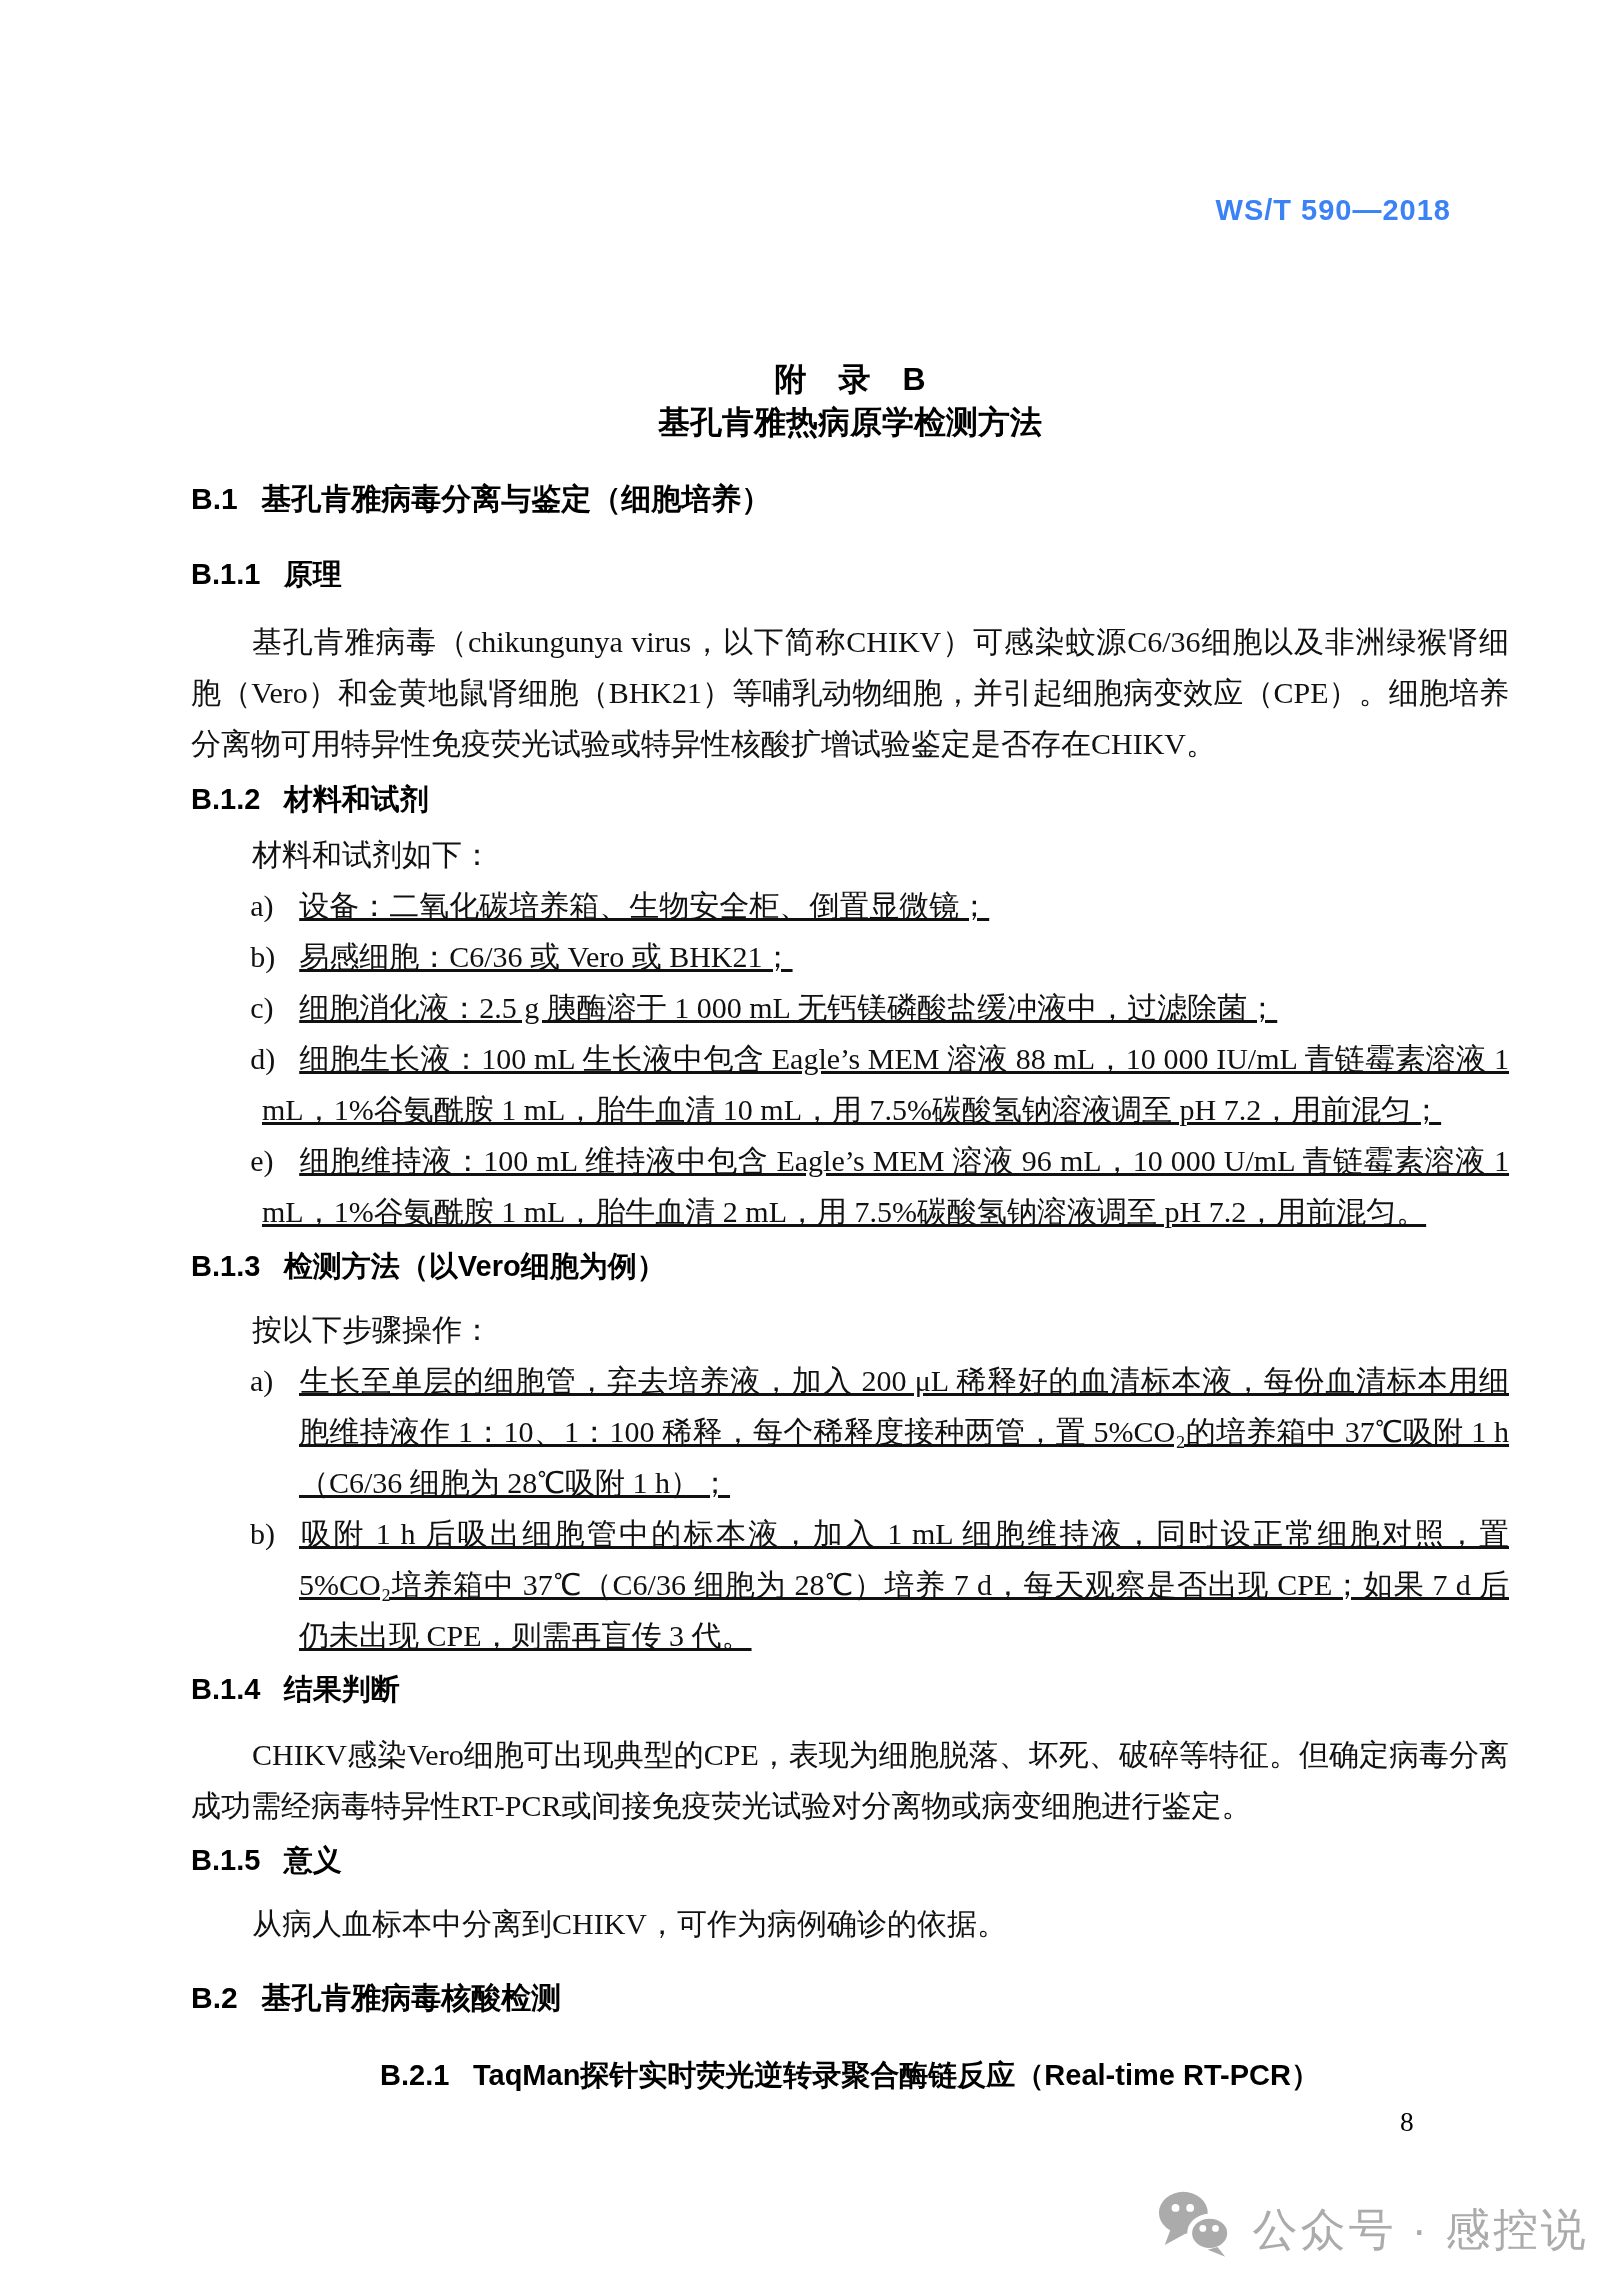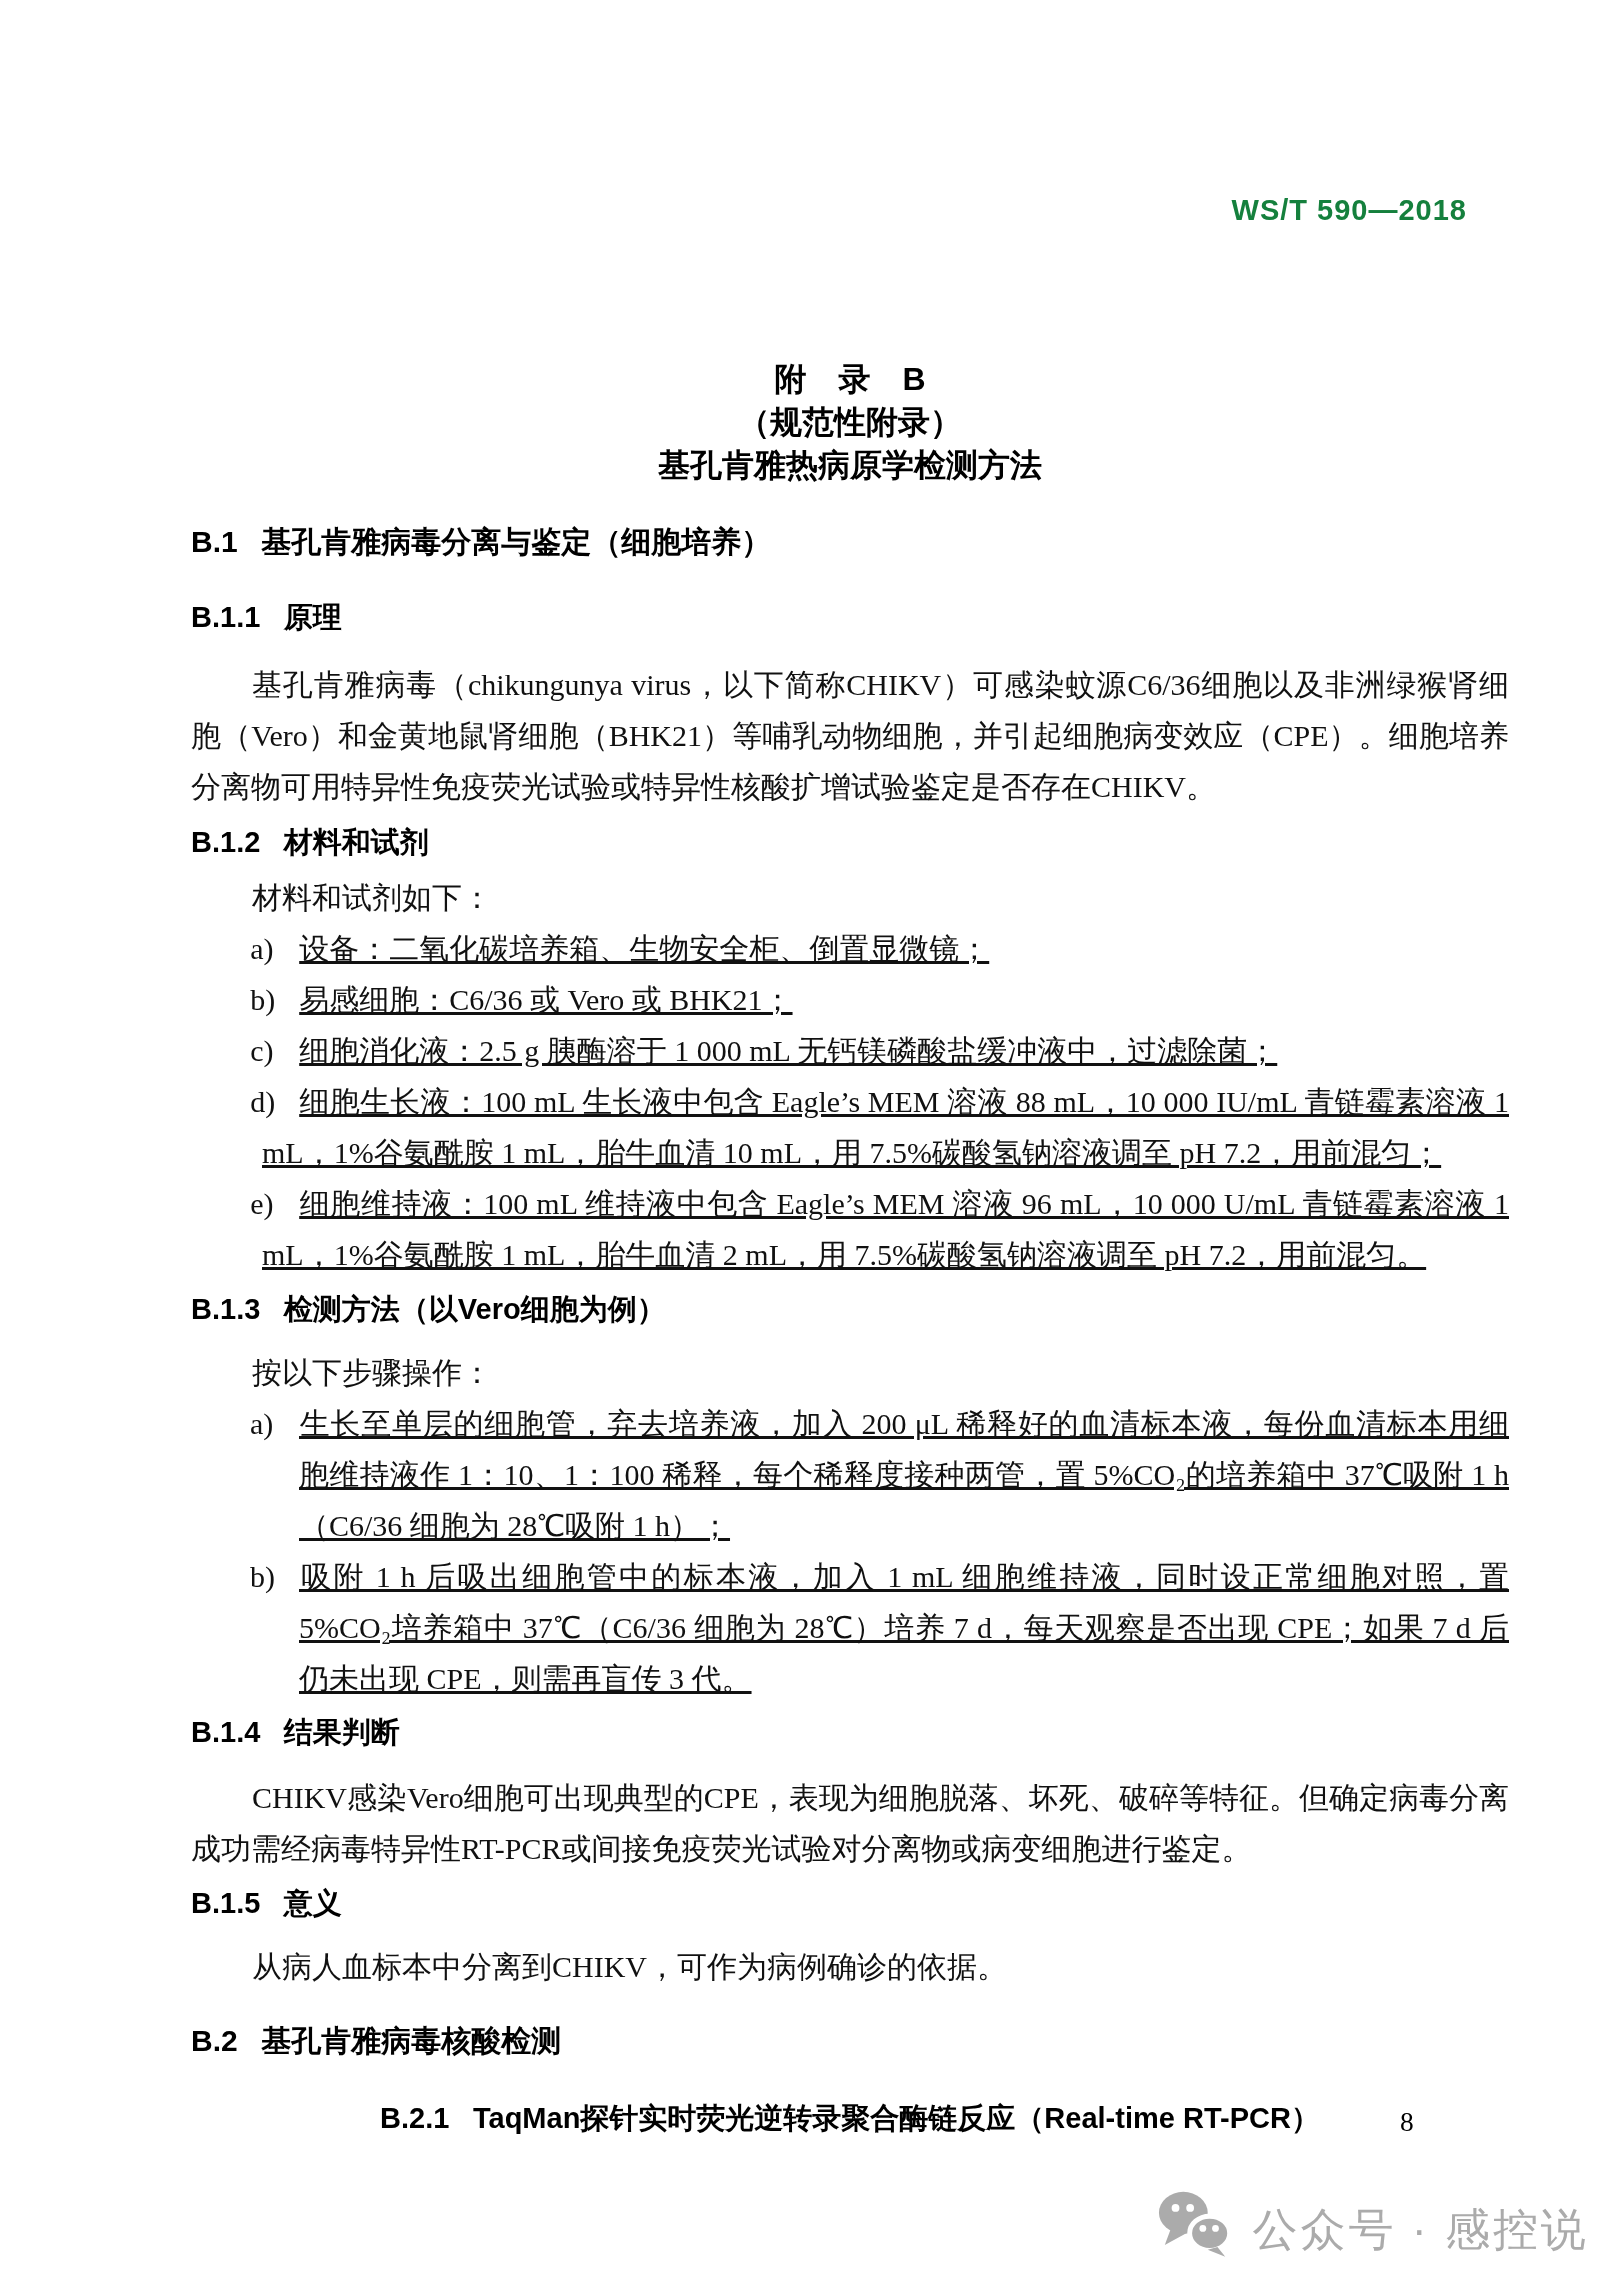--- a/index.html
+++ b/index.html
@@ -6,23 +6,23 @@
   .page{
     position:relative;
     width:1621px;height:2293px;
     margin:0 auto;
     background:#ffffff;
     font-family:"Liberation Serif", serif;
     color:#111;
     overflow:hidden;
   }
   .doc-header{
-    position:absolute;top:194px;right:154px;
+    position:absolute;top:194px;right:170px;
     font-family:"Liberation Sans", sans-serif;
-    font-weight:bold;font-size:29px;letter-spacing:1px;color:#15803d;
+    font-weight:bold;font-size:29px;letter-spacing:1px;color:#3b82f6;
   }
   .content{
     position:absolute;left:191px;top:0;width:1318px;
     font-size:30px;line-height:51px;
   }
   .title-block{
     margin-top:358px;text-align:center;
     font-family:"Liberation Sans", sans-serif;
     font-weight:bold;font-size:32px;line-height:43px;color:#000;
   }
@@ -72,21 +72,20 @@
 <body>
 
 <div class="page">
 
   <div class="doc-header">WS/T 590—2018</div>
 
   <div class="content">
 
     <div class="title-block">
       <div>附　录　B</div>
-      <div>（规范性附录）</div>
       <div>基孔肯雅热病原学检测方法</div>
     </div>
 
     <div class="sec-h l1 mt44">
       <span class="num">B.1</span><span>基孔肯雅病毒分离与鉴定（细胞培养）</span>
     </div>
 
     <div class="sec-h mt44">
       <span class="num">B.1.1</span><span>原理</span>
     </div>

